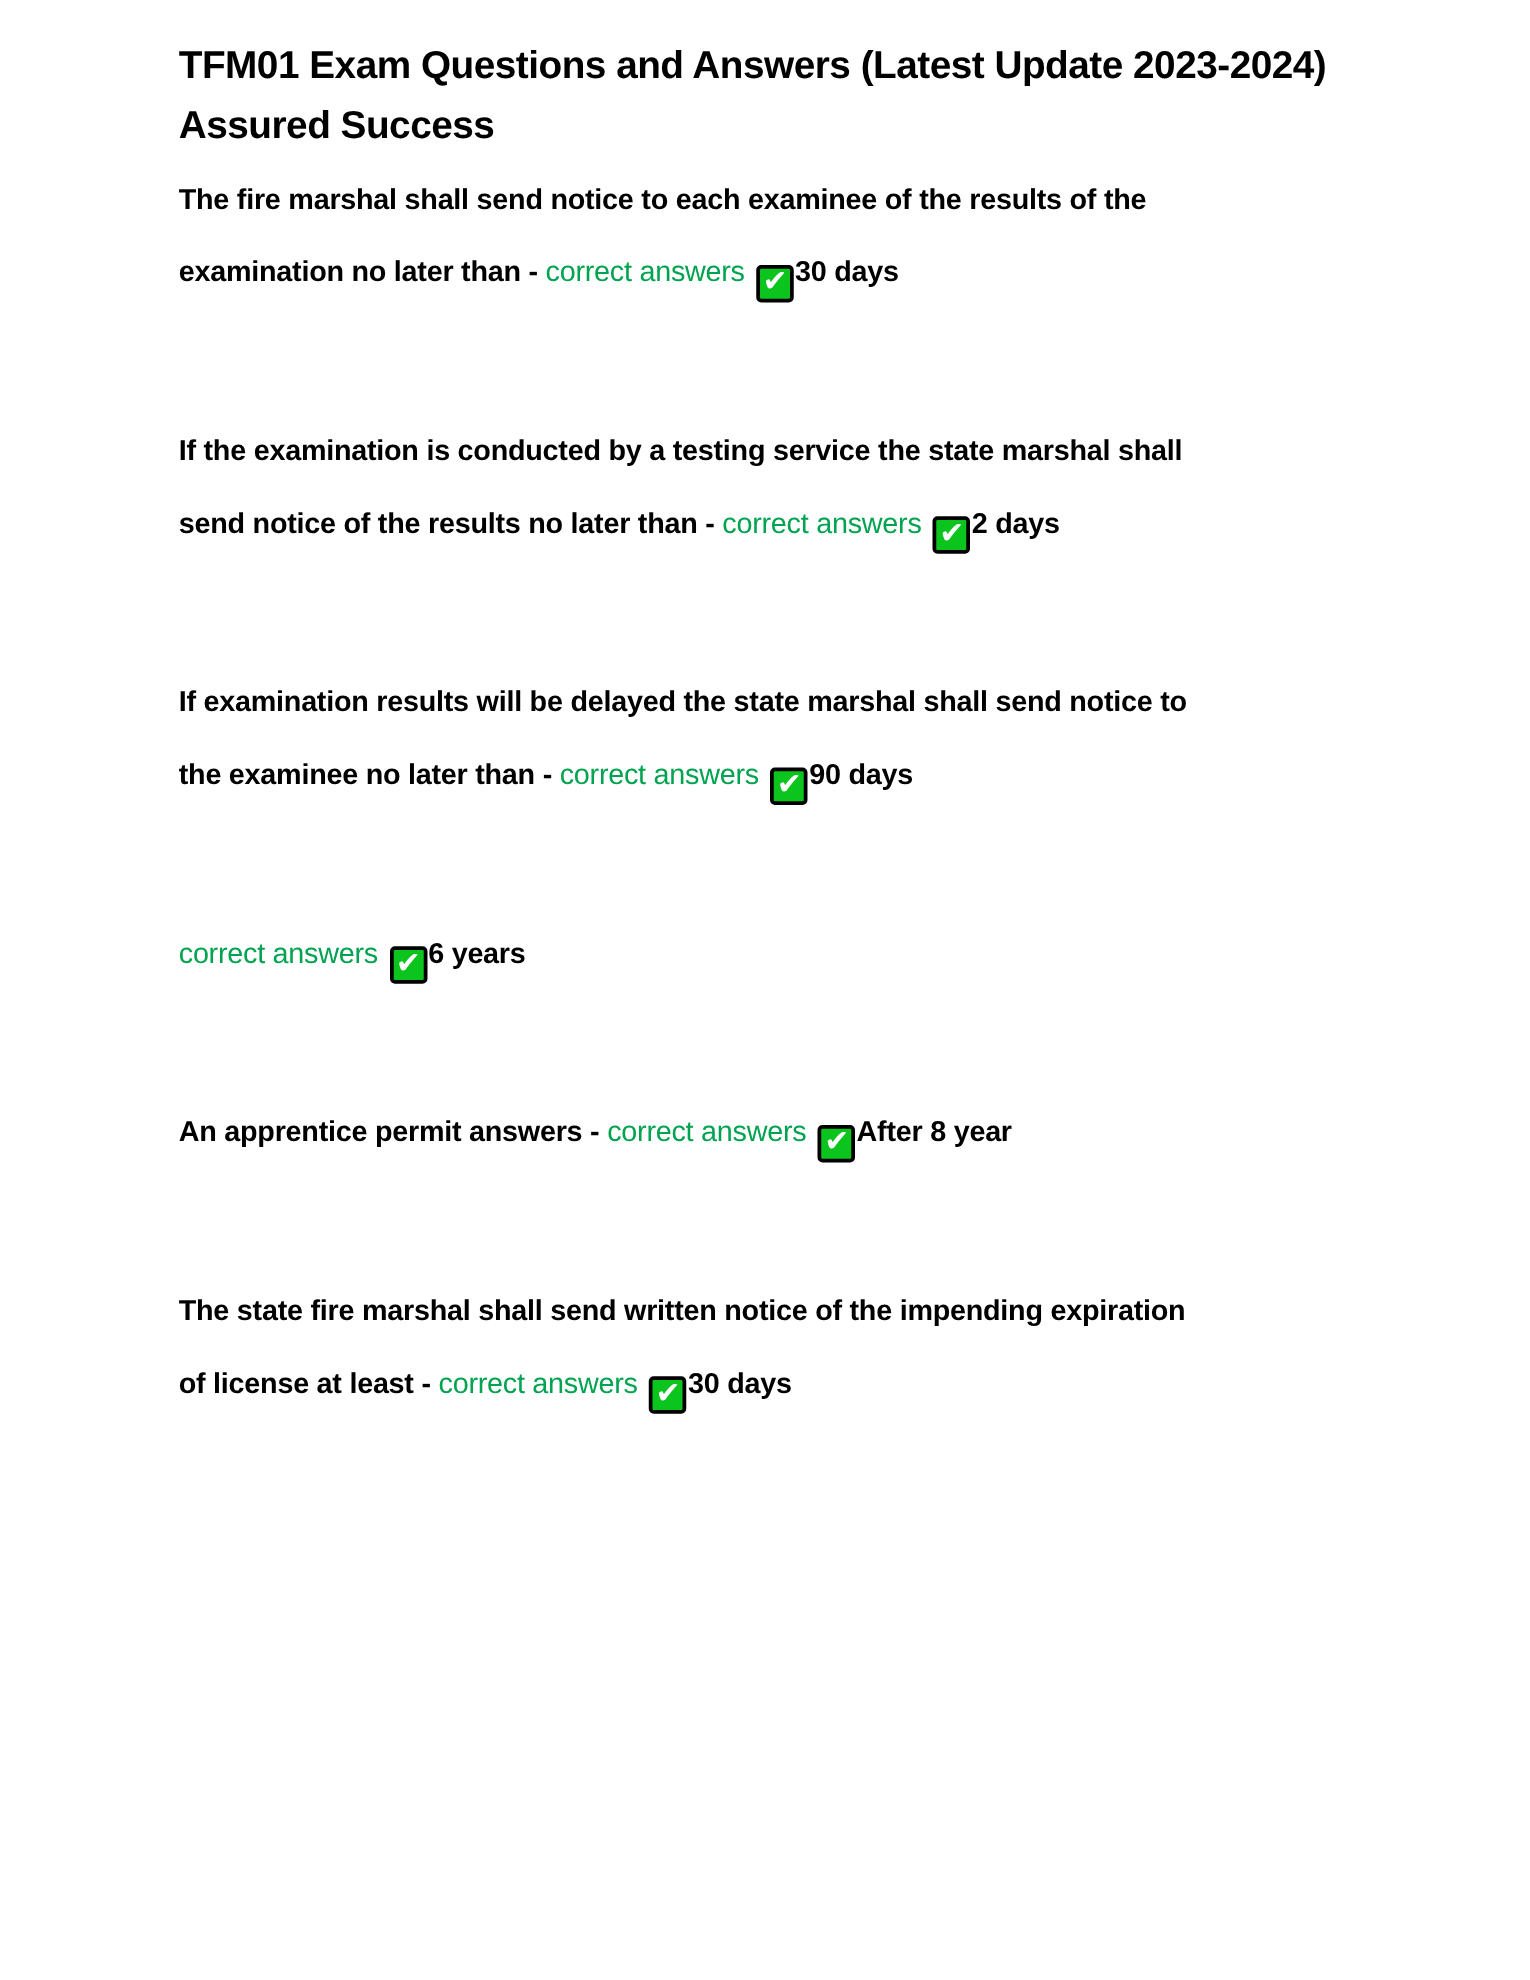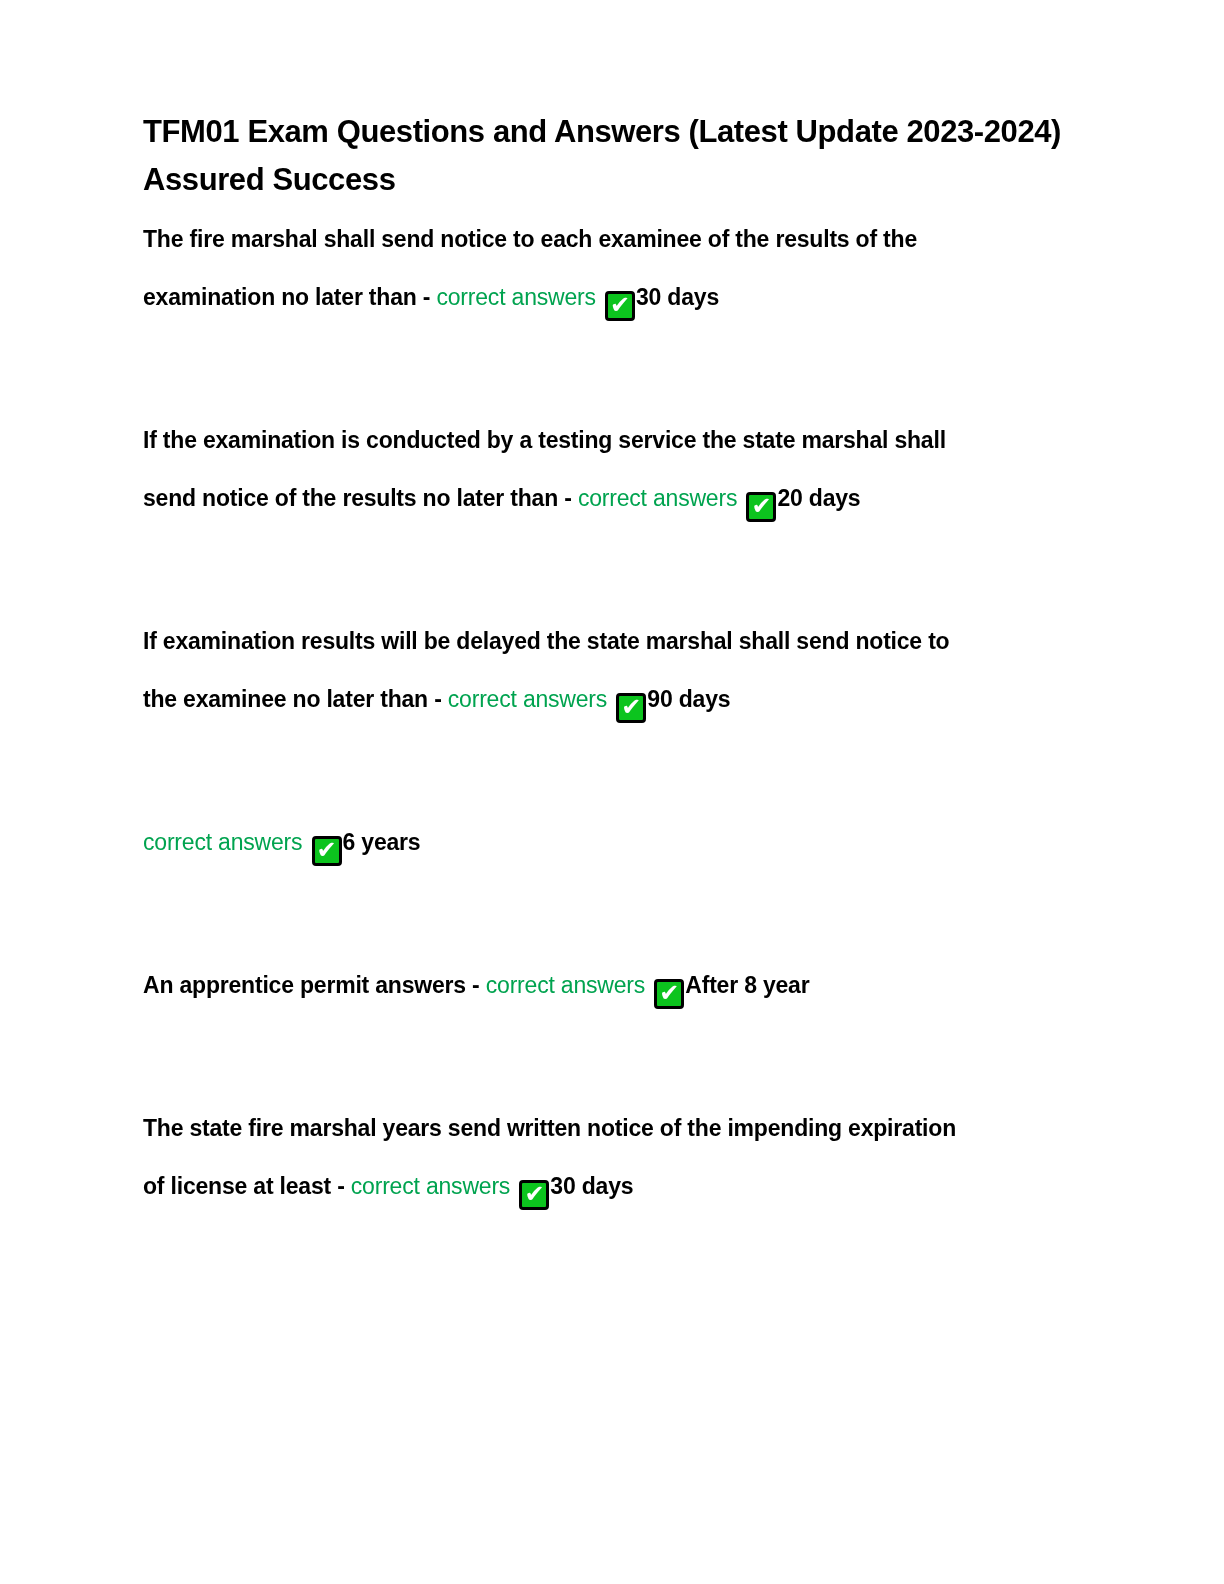--- a/index.html
+++ b/index.html
@@ -15,21 +15,21 @@
     padding: 0;
     background: var(--page-bg);
     font-family: "Liberation Sans", "DejaVu Sans", sans-serif;
     color: var(--body-text);
   }
   .page {
     position: relative;
     width: 1224px;
     height: 1584px;
     background: var(--page-bg);
-    padding: 108px 80px 0 143px;
+    padding: 28px 80px 0 143px;
     overflow: hidden;
   }
   .doc-title {
     font-size: 31px;
     font-weight: 700;
     line-height: 48px;
     letter-spacing: -0.4px;
     margin: 0 0 6px 0;
     max-width: 930px;
   }
@@ -77,33 +77,33 @@
   <h1 class="doc-title">TFM01 Exam Questions and Answers (Latest Update 2023-2024) Assured Success</h1>
 
   <p class="qa"><span class="question">The fire marshal shall send notice to each examinee of the results of the
 examination no later than -</span> <span class="ans-label">correct answers</span> <span class="check-box">
         <span class="glyph">✔</span>
       </span><span class="answer">30 days</span></p>
 
   <p class="qa"><span class="question">If the examination is conducted by a testing service the state marshal shall
 send notice of the results no later than -</span> <span class="ans-label">correct answers</span> <span class="check-box">
         <span class="glyph">✔</span>
-      </span><span class="answer">20 days</span></p>
+      </span><span class="answer">2 days</span></p>
 
   <p class="qa"><span class="question">If examination results will be delayed the state marshal shall send notice to
 the examinee no later than -</span> <span class="ans-label">correct answers</span> <span class="check-box">
         <span class="glyph">✔</span>
       </span><span class="answer">90 days</span></p>
 
   <p class="qa"><span class="ans-label">correct answers</span> <span class="check-box">
         <span class="glyph">✔</span>
       </span><span class="answer">6 years</span></p>
 
   <p class="qa"><span class="question">An apprentice permit answers -</span> <span class="ans-label">correct answers</span> <span class="check-box">
         <span class="glyph">✔</span>
       </span><span class="answer">After 8 year</span></p>
 
-  <p class="qa"><span class="question">The state fire marshal years send written notice of the impending expiration
+  <p class="qa"><span class="question">The state fire marshal shall send written notice of the impending expiration
 of license at least -</span> <span class="ans-label">correct answers</span> <span class="check-box">
         <span class="glyph">✔</span>
       </span><span class="answer">30 days</span></p>
 
 </div>
 
 </body></html>

